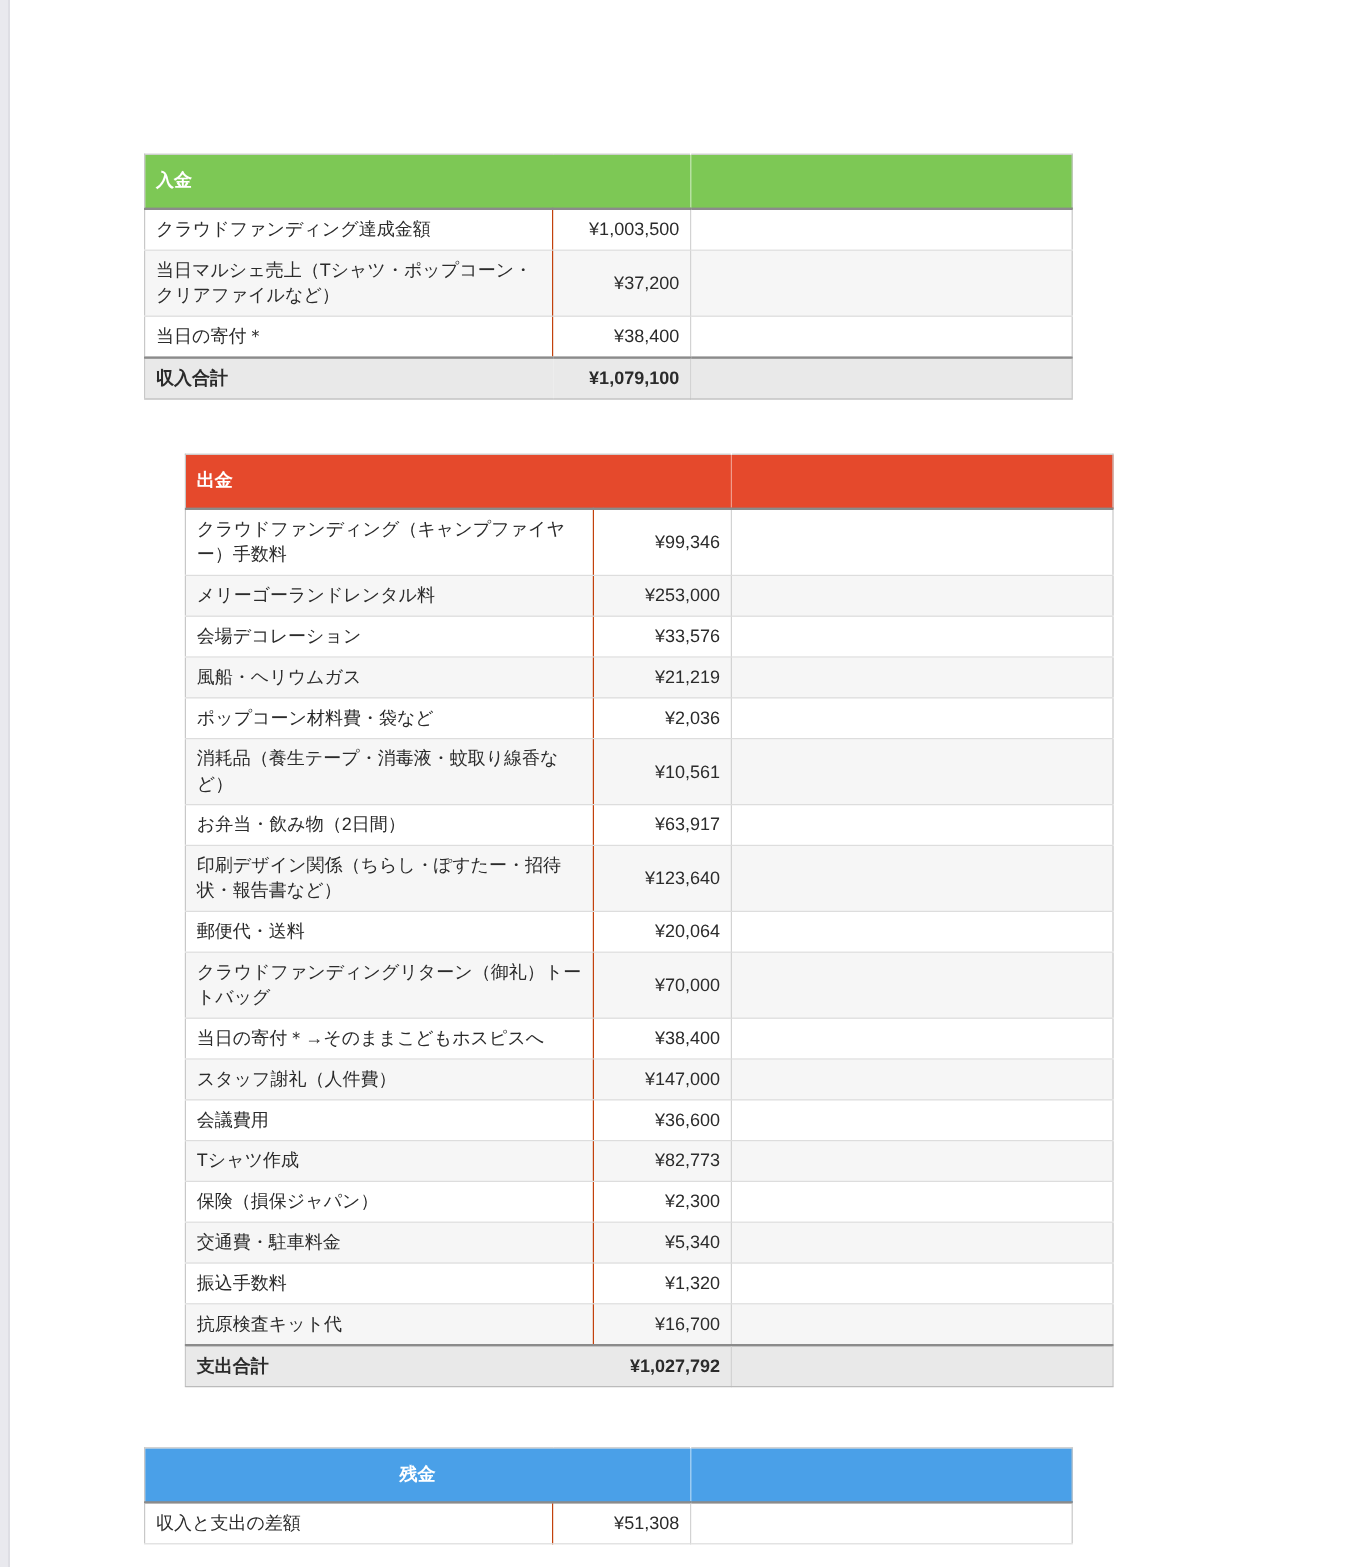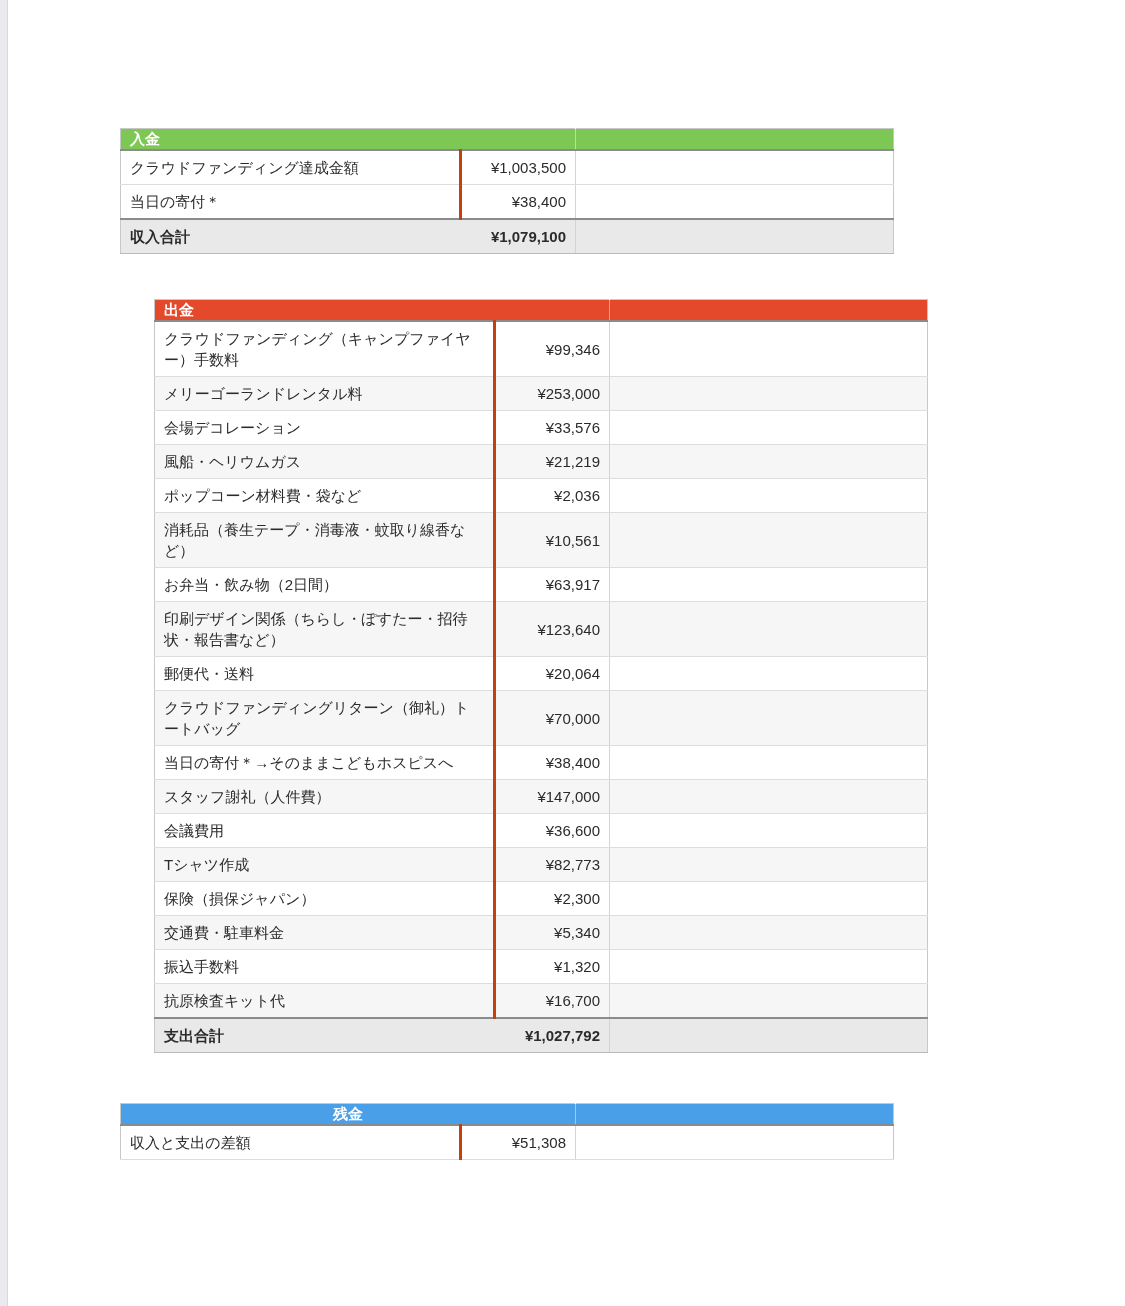--- a/index.html
+++ b/index.html
@@ -43,36 +43,36 @@
   table.report col.c-amount { width: 115px; }
   table.report col.c-empty  { width: 318px; }
 
   .sec-income  { margin-top: 38px; }
   .sec-expense { margin-top: 45px; margin-left: 34px; }
   .sec-balance { margin-top: 50px; }
 
   tr.hdr td {
     color: #ffffff;
     font-weight: bold;
-    padding: 0 9px;
+    padding: 12px 9px;
     line-height: 20px;
     border-bottom: 2px solid #8b8b8b;
   }
   tr.hdr td.hdr-label {
     border-right: 1px solid rgba(255,255,255,0.45);
   }
   td {
     padding: 6px 9px;
     line-height: 21px;
     vertical-align: middle;
     border-bottom: 1px solid #dddddd;
   }
   td.label {
     text-align: left;
-    border-right: 3px solid #c2410c;
+    border-right: 1px solid #c2410c;
     word-break: break-all;
   }
   td.amount {
     text-align: right;
     border-right: 1px solid #d3d3d3;
     white-space: nowrap;
   }
   tr.alt td { background: #f6f6f6; }
   tr.total td {
     background: #e9e9e9;
@@ -103,20 +103,25 @@
           <td class="hdr-label" colspan="2" style="background: rgb(125, 200, 85);">入金</td>
           <td class="hdr-empty" style="background: rgb(125, 200, 85);"></td>
         </tr>
       </thead>
       <tbody>
           <tr>
             <td class="label">クラウドファンディング達成金額</td>
             <td class="amount">¥1,003,500</td>
             <td class="empty"></td>
           </tr>
+          <tr class="alt">
+            <td class="label">当日マルシェ売上（Tシャツ・ポップコーン・クリアファイルなど）</td>
+            <td class="amount">¥37,200</td>
+            <td class="empty"></td>
+          </tr>
           <tr>
             <td class="label">当日の寄付＊</td>
             <td class="amount">¥38,400</td>
             <td class="empty"></td>
           </tr>
           <tr class="total">
             <td class="label">収入合計</td>
             <td class="amount">¥1,079,100</td>
             <td class="empty"></td>
           </tr>

